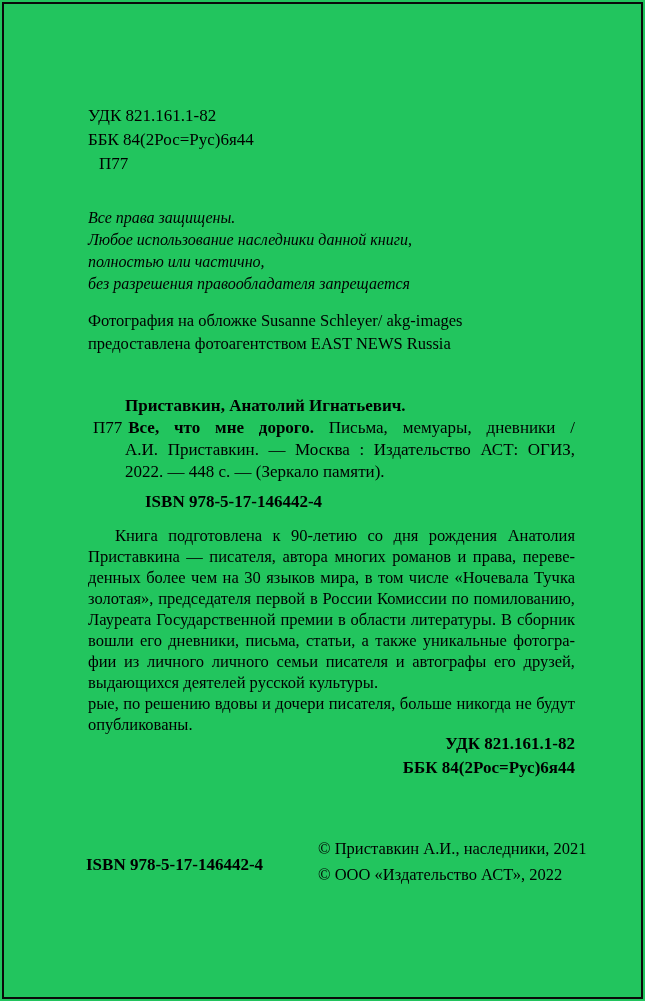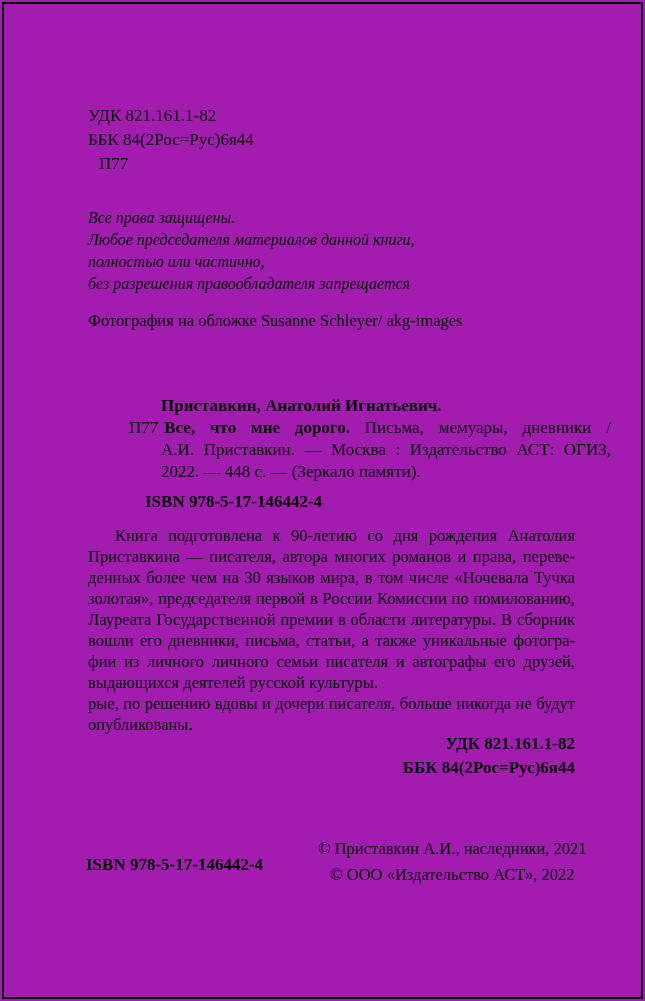--- a/index.html
+++ b/index.html
@@ -1,19 +1,19 @@
 <!DOCTYPE html>
 <html><head>
 <meta charset="utf-8">
 <style>
   html,body { margin:0; padding:0; background:#ffffff; }
   .page {
     position:relative;
     width:645px; height:1001px;
-    background:#a21caf;
+    background:#22c55e;
     color:#000;
     font-family:"Liberation Serif", serif;
     overflow:hidden;
   }
   .frame {
     position:absolute; left:2px; top:2px; right:2px; bottom:2px;
     border:2px solid #0a0a0a;
     pointer-events:none;
   }
   .b { font-weight:bold; }
@@ -32,21 +32,21 @@
   }
 
   .photo-credit {
     position:absolute; left:88px; width:497px; top:309px;
     text-align:left;
     font-size:16.5px; line-height:23px;
   }
 
   .biblio {
     position:absolute; left:88px; width:487px; top:395px;
-    font-size:17px; line-height:22px;margin-left:36px;
+    font-size:17px; line-height:22px;
   }
   .biblio .ind { padding-left:37px; }
   .biblio .code-hang { padding-left:5px; margin-right:6px; }
 
   .isbn-mid {
     position:absolute; left:145px; top:492px;
     font-size:17px; font-weight:bold;
   }
 
   .annotation {
@@ -60,44 +60,45 @@
     text-align:right; font-weight:bold;
     font-size:17px; line-height:24px;
   }
 
   .footer-isbn {
     position:absolute; left:86px; top:855px;
     font-size:17px; font-weight:bold;
   }
   .copyrights {
     position:absolute; left:318px; top:836px;
-    font-size:16.5px; line-height:26px;text-align:center;
+    font-size:16.5px; line-height:26px;
   }
 </style>
 </head>
 <body>
 
 <div class="page">
   <div class="frame"></div>
 
   <div class="top-codes">
     <div>УДК 821.161.1-82</div>
     <div>ББК 84(2Рос=Рус)6я44</div>
     <div class="code-line">П77</div>
   </div>
 
   <div class="rights">
     <div>Все права защищены.</div>
-    <div>Любое председателя материалов данной книги,</div>
+    <div>Любое использование наследники данной книги,</div>
     <div>полностью или частично,</div>
     <div>без разрешения правообладателя запрещается</div>
   </div>
 
   <div class="photo-credit">
     <div>Фотография на обложке Susanne Schleyer/ akg-images</div>
+    <div>предоставлена фотоагентством EAST NEWS Russia</div>
   </div>
 
   <div class="biblio">
     <div class="ind b">Приставкин, Анатолий Игнатьевич.</div>
     <div class="just"><span class="code-hang">П77</span><span class="b">Все, что мне дорого.</span> <span>Письма, мемуары, дневники /</span></div>
     <div class="ind just">А.И. Приставкин. — Москва : Издательство АСТ: ОГИЗ,</div>
     <div class="ind">2022. — 448 с. — (Зеркало памяти).</div>
   </div>
 
   <div class="isbn-mid">ISBN 978-5-17-146442-4</div>

